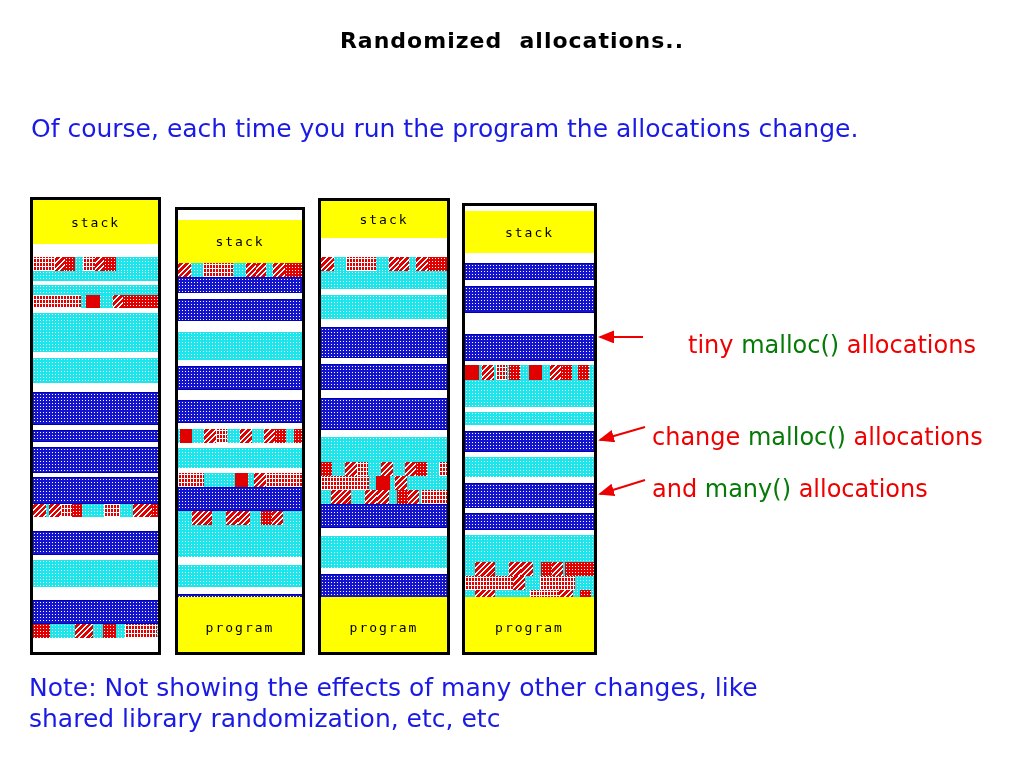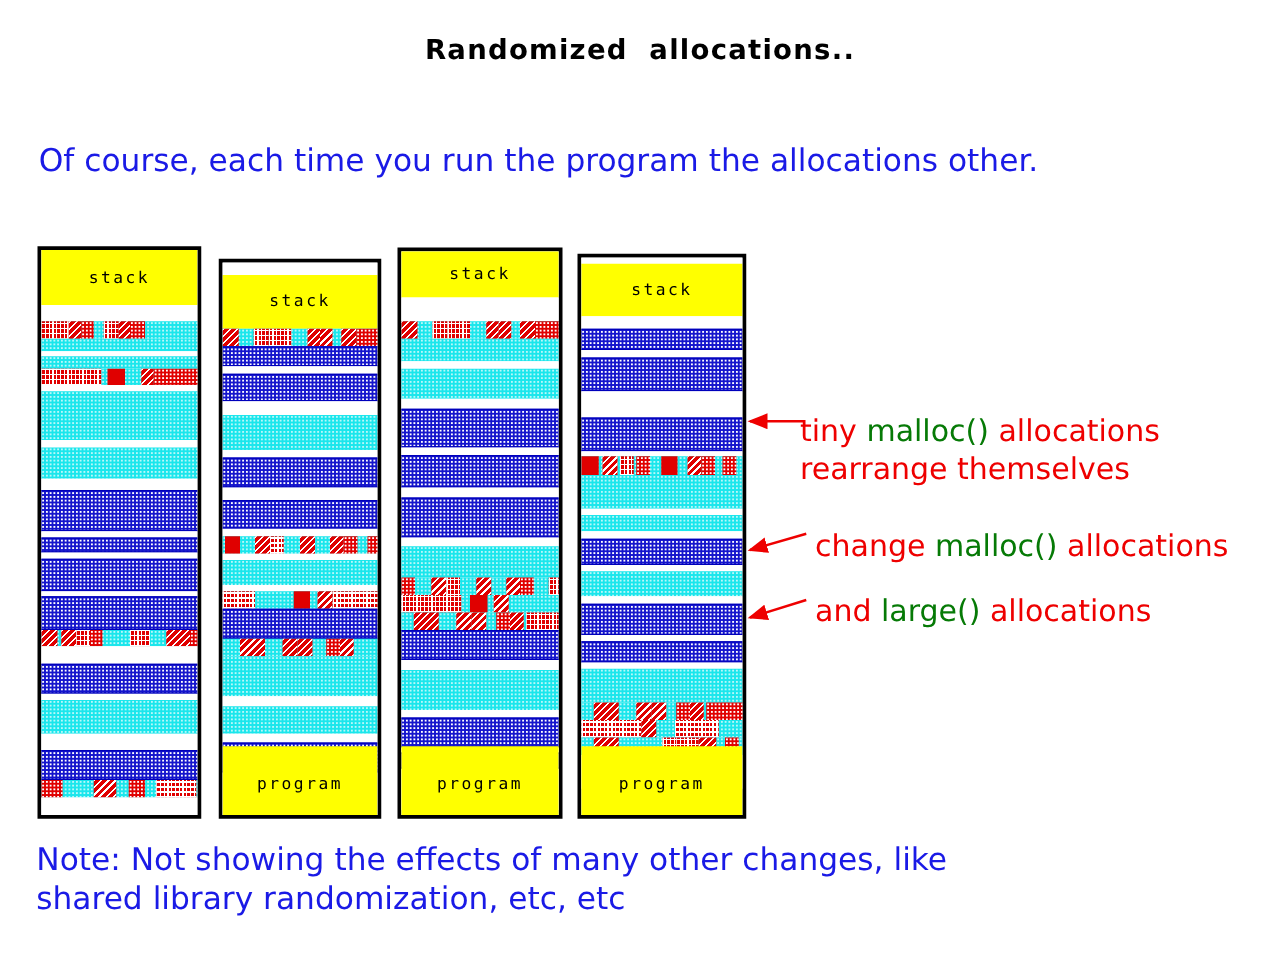--- a/index.html
+++ b/index.html
@@ -140,21 +140,21 @@
     left: 0; top: 0;
     width: 1024px; height: 768px;
     pointer-events: none;
   }
 </style>
 </head>
 <body>
 
 <div id="slide-title">Randomized  allocations..</div>
 
-<div id="intro-line">Of course, each time you run the program the allocations other.</div>
+<div id="intro-line">Of course, each time you run the program the allocations change.</div>
 
 <div id="maps">
     <div class="memmap" style="left: 30px; top: 197px; width: 131px; height: 458px;">
       <div class="seg stack lbl" style="top: 0px; height: 44px;">
         <span>stack</span>
       </div>
       <div class="seg white" style="top: 44px; height: 13px;"></div>
       <div class="seg cyan" style="top: 57px; height: 14px;">
         <div class="chunk grid" style="left: 0px; width: 22px;"></div>
         <div class="chunk slash" style="left: 22px; width: 10px;"></div>
@@ -394,27 +394,26 @@
   <defs>
     <marker id="ah" markerWidth="9" markerHeight="9" refX="7" refY="3.2" orient="auto" markerUnits="strokeWidth">
       <path d="M0,0 L8,3.2 L0,6.4 z" fill="#ee0000"></path>
     </marker>
   </defs>
   <line x1="643" y1="337" x2="600" y2="337" stroke="#ee0000" stroke-width="2" marker-end="url(#ah)"></line>
   <line x1="645" y1="427" x2="600" y2="440" stroke="#ee0000" stroke-width="2" marker-end="url(#ah)"></line>
   <line x1="645" y1="480" x2="600" y2="494" stroke="#ee0000" stroke-width="2" marker-end="url(#ah)"></line>
 </svg>
 
-<div class="annot" style="left:640px; top:330px;">
+<div class="annot" style="left:688px; top:330px;">
   <span>tiny </span><span class="fn">malloc()</span><span> allocations</span><br>
-  <span>rearrange themselves</span>
 </div>
 
 <div class="annot" style="left:652px; top:422px;">
   <span>change </span><span class="fn">malloc()</span><span> allocations</span>
 </div>
 
 <div class="annot" style="left:652px; top:474px;">
-  <span>and </span><span class="fn">large()</span><span> allocations</span>
+  <span>and </span><span class="fn">many()</span><span> allocations</span>
 </div>
 
 <div id="footnote">Note: Not showing the effects of many other changes, like
 shared library randomization, etc, etc</div>
 
 </body></html>

